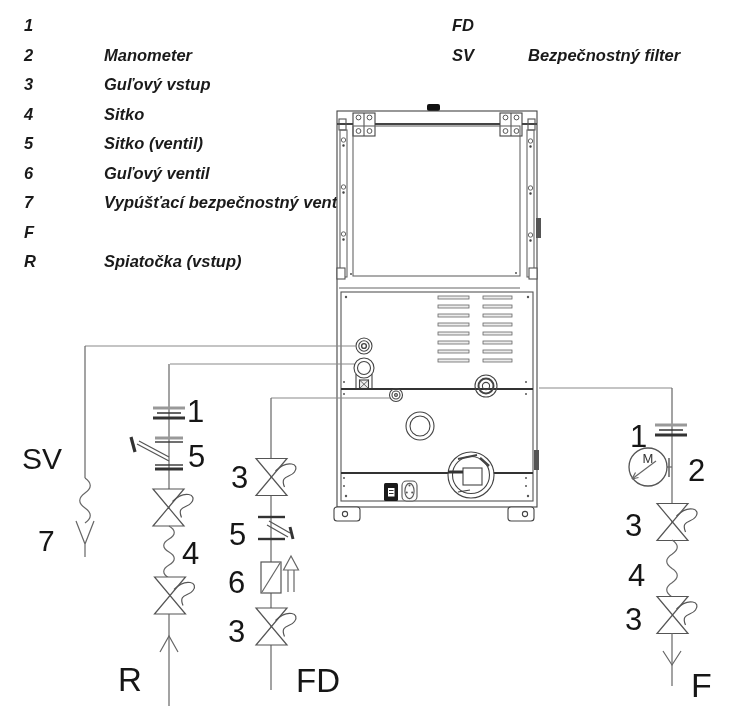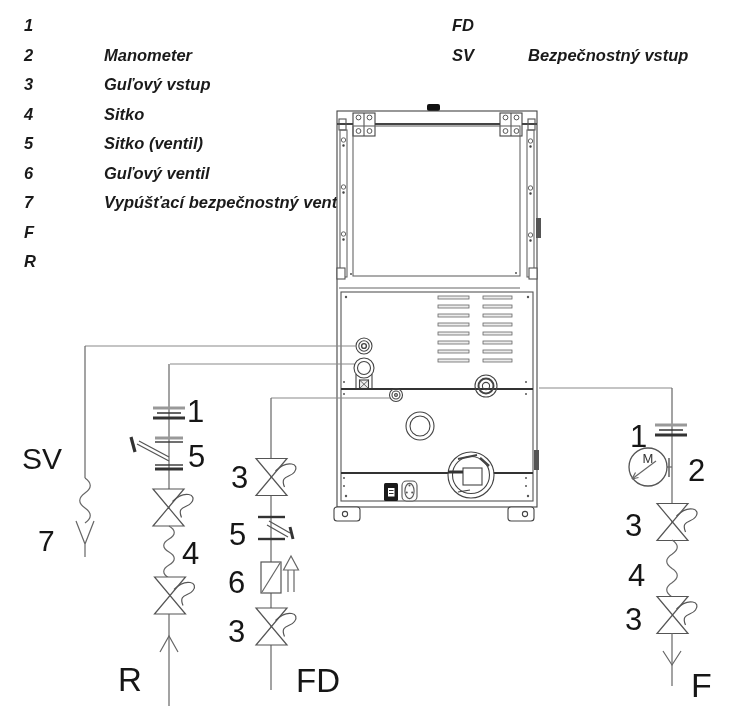--- a/index.html
+++ b/index.html
@@ -54,29 +54,30 @@
     </div>
   <div class="lrow">
       <span class="lkey">7</span>
       <span class="llabel">Vypúšťací bezpečnostný ventil</span>
     </div>
   <div class="lrow">
       <span class="lkey">F</span>
     </div>
   <div class="lrow">
       <span class="lkey">R</span>
+      <span class="llabel">Spiatočka (vstup)</span>
     </div>
 </div>
 <div class="legend legend-right">
   <div class="lrow">
       <span class="lkey">FD</span>
     </div>
   <div class="lrow">
       <span class="lkey">SV</span>
-      <span class="llabel">Bezpečnostný vstup</span>
+      <span class="llabel">Bezpečnostný filter</span>
     </div>
 </div>
 
 <svg width="730" height="714" viewBox="0 0 730 714">
   <defs>
 
     <g id="gv">
       <path d="M-15.5,-18.5 L15.5,-18.5 L0,0 Z" fill="#fff" stroke="#555" stroke-width="1.2"></path>
       <path d="M-15.5,18.5 L15.5,18.5 L0,0 Z" fill="#fff" stroke="#555" stroke-width="1.2"></path>
       <path d="M4,-6 C16,-18 29,-13 23,-5 C19,1 8,-2 13,10" fill="none" stroke="#555" stroke-width="1.2"></path>

